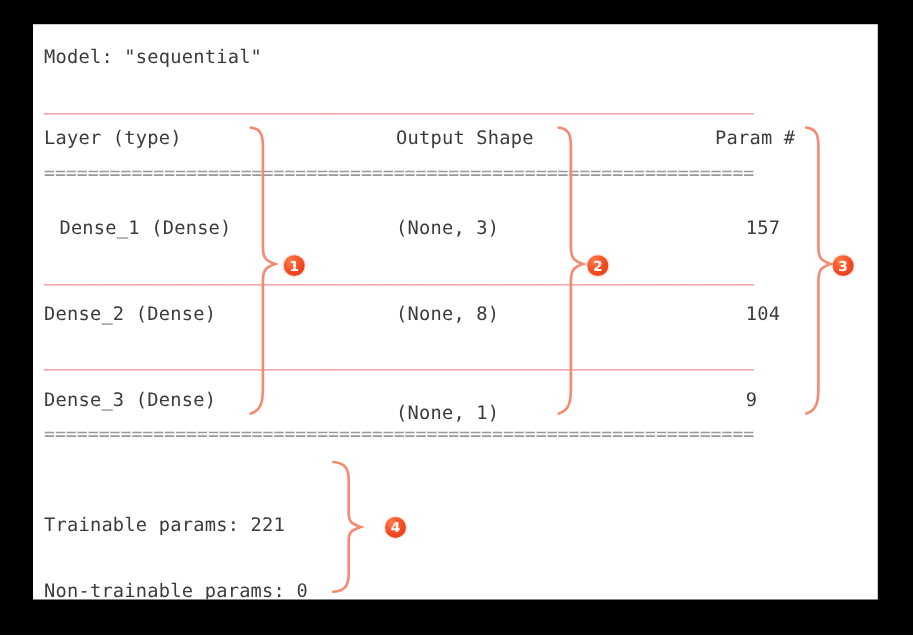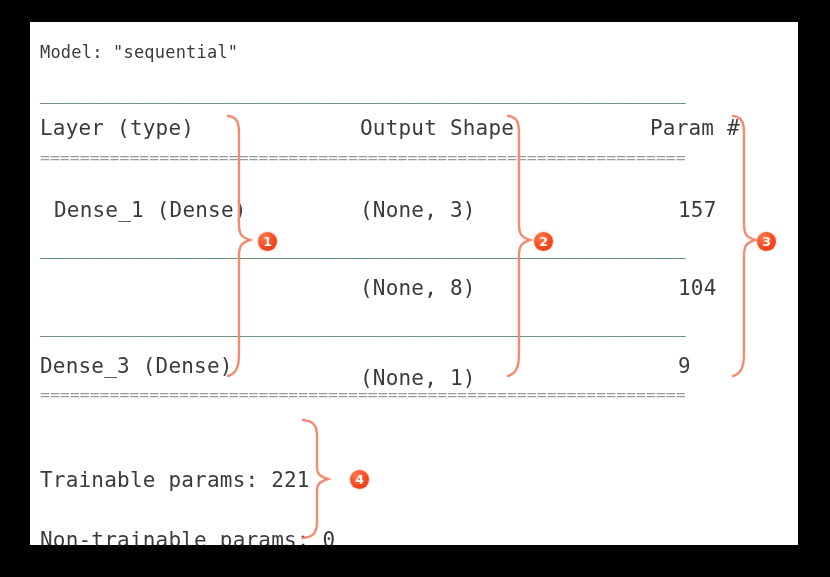--- a/index.html
+++ b/index.html
@@ -29,38 +29,38 @@
     width: 768px;
     height: 523px;
     background: #ffffff;
     overflow: hidden;
   }
 
   
   .mono {
     position: absolute;
     font-family: "DejaVu Sans Mono", "Liberation Mono", monospace;
-    font-size: 21px;
+    font-size: 17px;
     letter-spacing: 0.2px;
     color: #3b3b3b;
     white-space: pre;
     line-height: 1;
   }
 
   .title { font-size: 17px; }
 
   
   .rule {
     position: absolute;
     overflow: hidden;
     white-space: nowrap;
     font-family: "DejaVu Sans Mono", "Liberation Mono", monospace;
     font-size: 16.5px;
     line-height: 1;
-    color: #14532d;
+    color: #ef4444;
     letter-spacing: 0px;
     height: 18px;
   }
   .rule.dbl { color: #9a9a9a; }
 
   
   .brace {
     position: absolute;
     pointer-events: none;
   }
@@ -97,20 +97,21 @@
     <div class="mono" style="left:620px; top:96px;">Param #</div>
 
     <div class="rule dbl" style="left:10px; top:128px; width:748px;">=================================================================</div>
 
     <div class="mono" style="left:10px; top:178px;margin-left:14px;">Dense_1 (Dense)</div>
     <div class="mono" style="left:330px; top:178px;">(None, 3)</div>
     <div class="mono" style="left:648px; top:178px;">157</div>
 
     <div class="rule" style="left:10px; top:220px; width:748px;">_________________________________________________________________</div>
 
+    <div class="mono" style="left:10px; top:256px;">Dense_2 (Dense)</div>
     <div class="mono" style="left:330px; top:256px;">(None, 8)</div>
     <div class="mono" style="left:648px; top:256px;">104</div>
 
     <div class="rule" style="left:10px; top:298px; width:748px;">_________________________________________________________________</div>
 
     <div class="mono" style="left:10px; top:334px;">Dense_3 (Dense)</div>
     <div class="mono" style="left:330px; top:346px;">(None, 1)</div>
     <div class="mono" style="left:648px; top:334px;">9</div>
 
     <div class="rule dbl" style="left:10px; top:365px; width:748px;">=================================================================</div>

